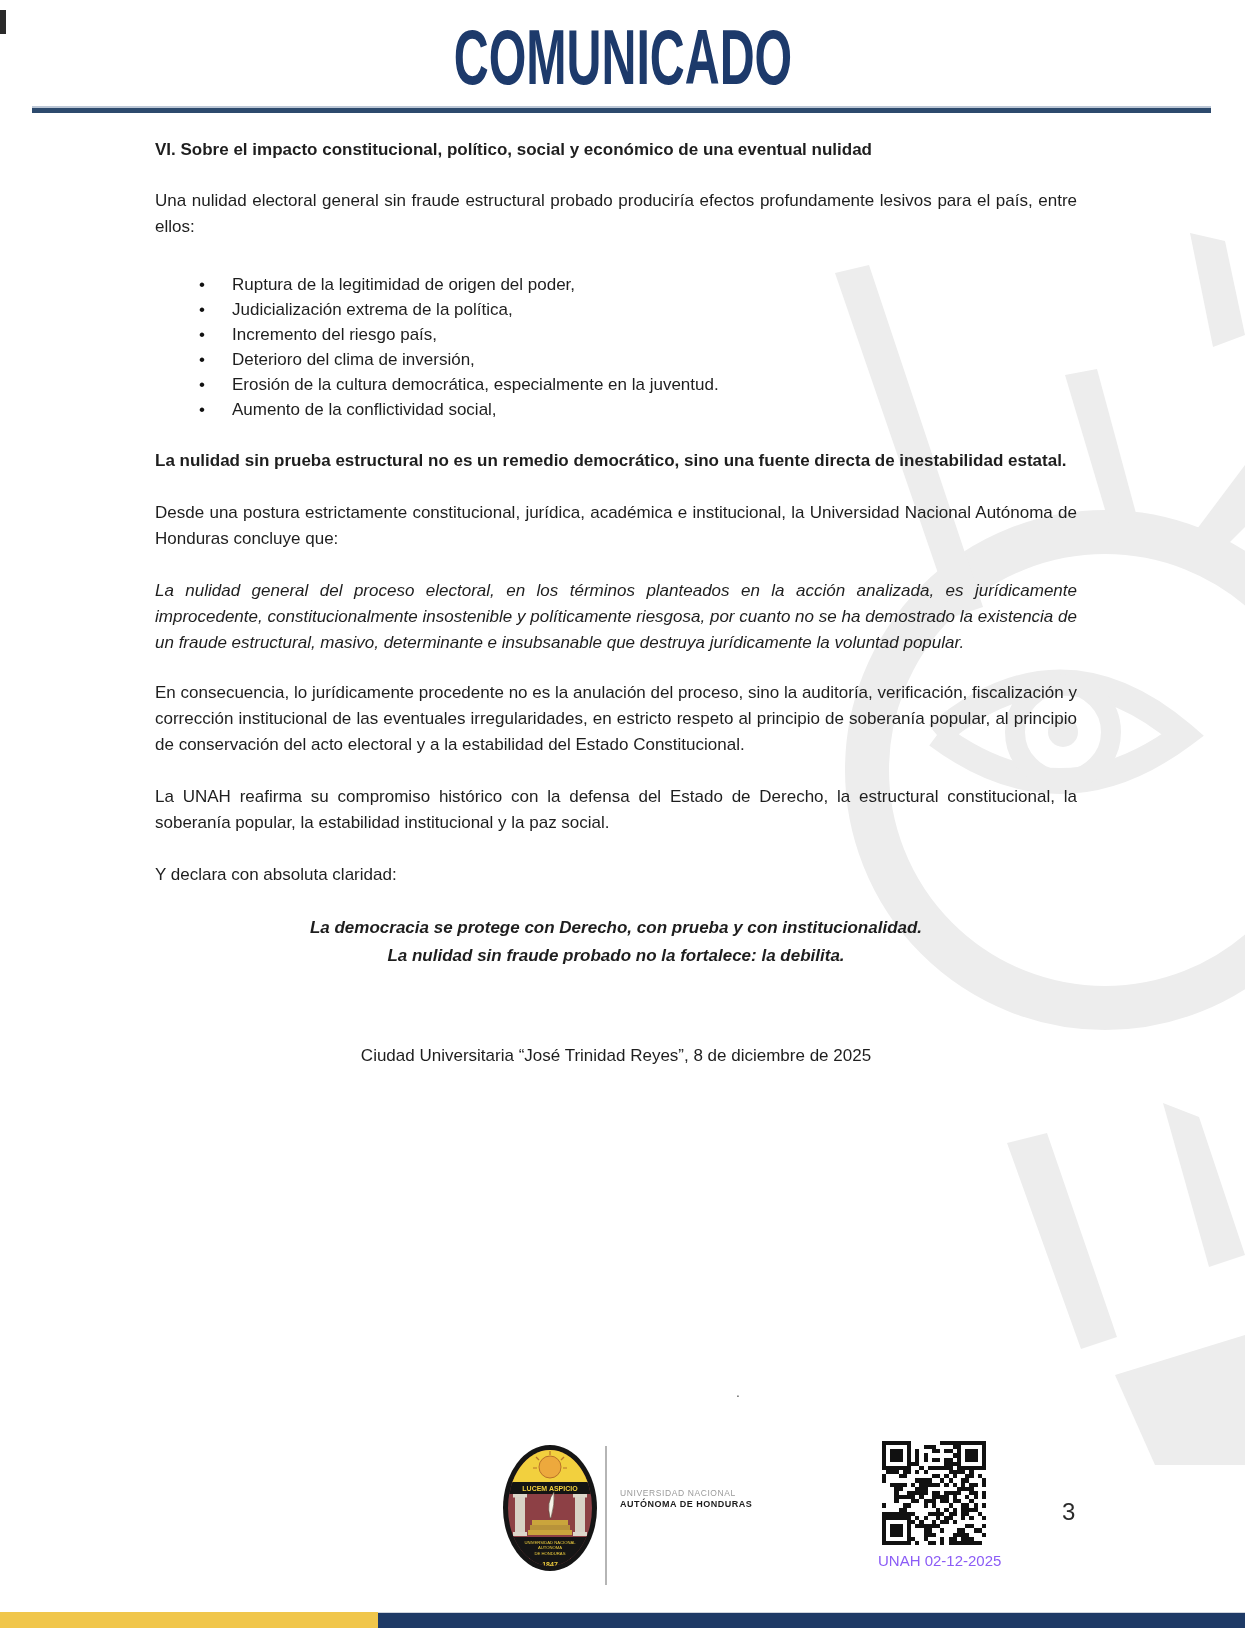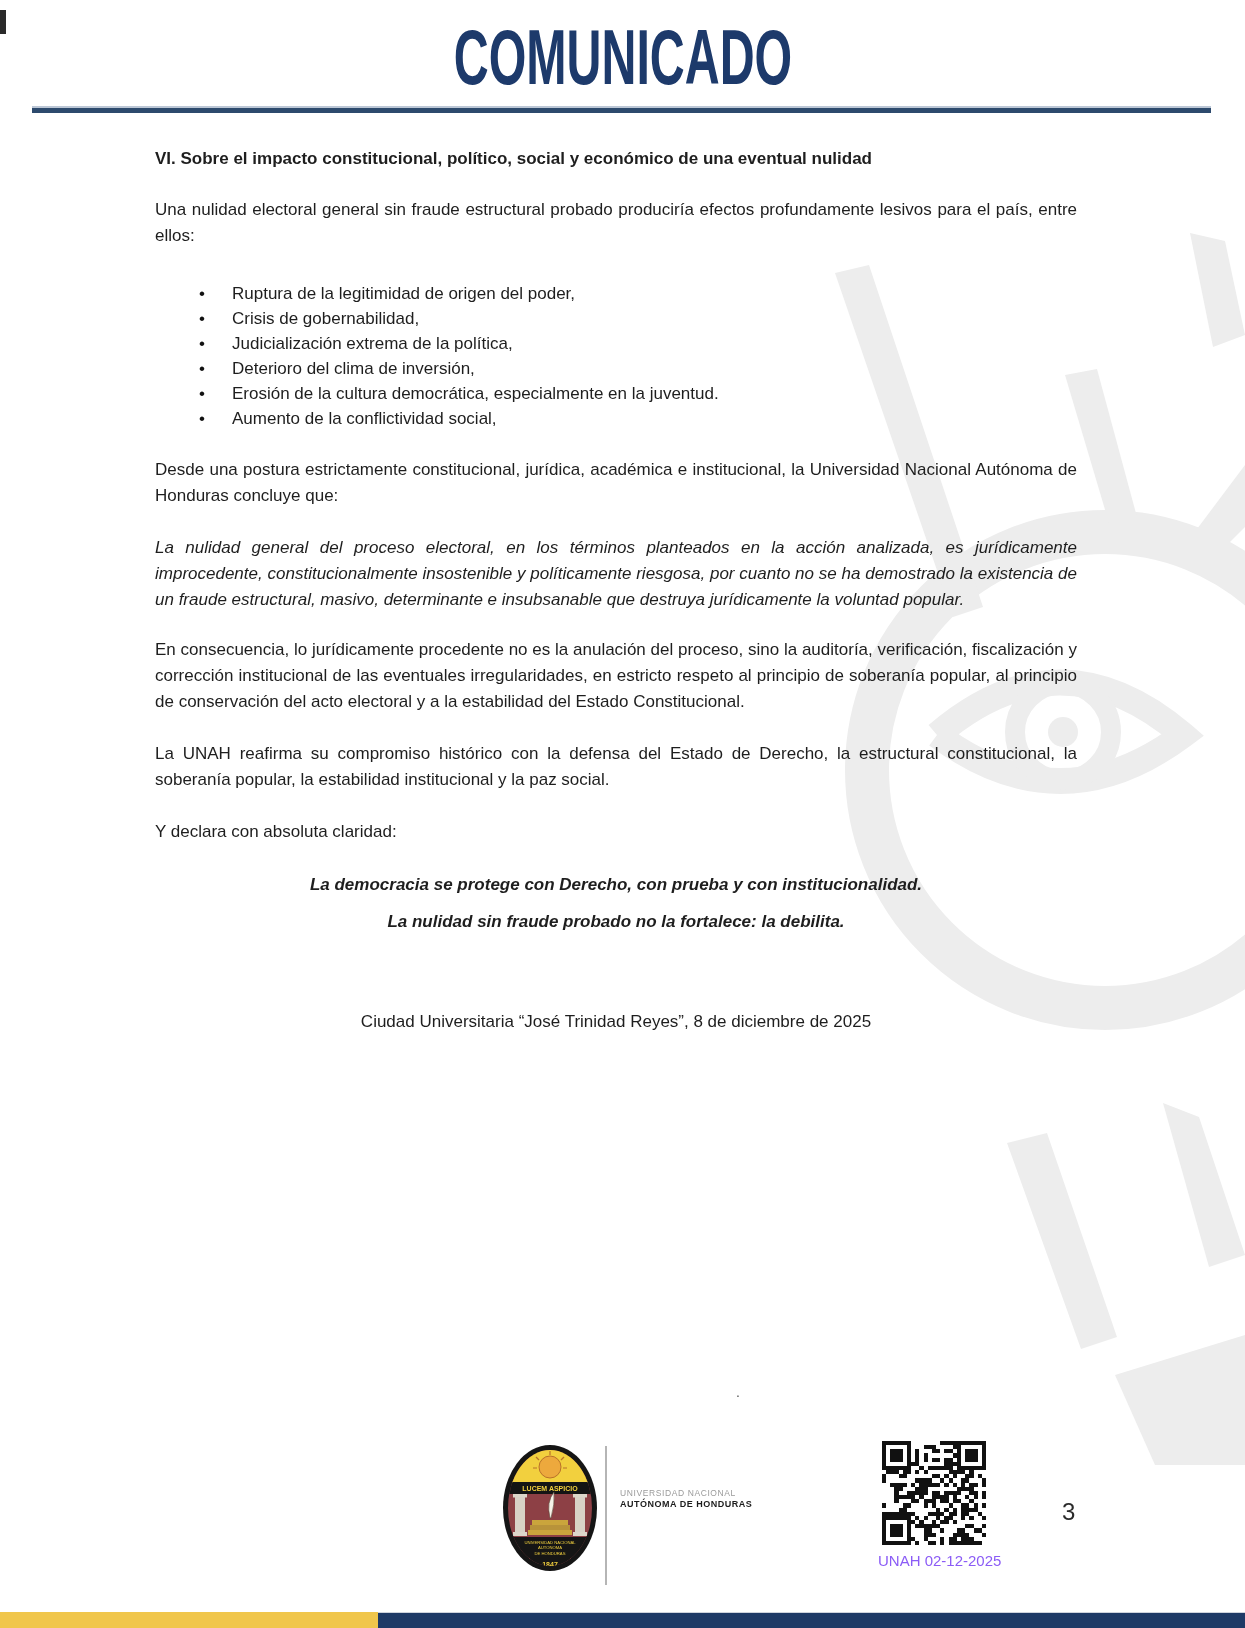--- a/index.html
+++ b/index.html
@@ -22,21 +22,21 @@
   }
   .header-rule{
     margin:14px 34px 0 32px;height:5px;background:#2d4a6d;border-top:2px solid #bcc7d6;
   }
   
   .content{
     position:relative;z-index:2;
     padding:24px 168px 0 155px;
     font-size:17px;line-height:26px;text-align:justify;
   }
-  .content p{margin:10px 0 26px 0;}
+  .content p{margin:1px 0 26px 0;}
   .section-heading{font-weight:700;margin:0 0 24px 0;line-height:24px;text-align:left;}
   .p-intro{margin-bottom:28px !important;}
   ul.impact-list{margin:0 0 26px 0;padding:4px 0 0 0;list-style:none;}
   ul.impact-list li{
     line-height:25px;padding-left:77px;position:relative;text-align:left;
   }
   ul.impact-list li::before{
     content:"•";position:absolute;left:44px;top:0;font-size:17px;color:#111;
   }
   .bold-par{font-weight:700;}
@@ -95,26 +95,27 @@
 <div class="doc-header">
   <span class="doc-title">COMUNICADO</span>
   <div class="header-rule"></div>
 </div>
 
 <div class="content">
   <p class="section-heading">VI. Sobre el impacto constitucional, político, social y económico de una eventual nulidad</p>
   <p class="p-intro">Una nulidad electoral general sin fraude estructural probado produciría efectos profundamente lesivos para el país, entre ellos:</p>
   <ul class="impact-list">
     <li>Ruptura de la legitimidad de origen del poder,</li>
-    <li>Crisis de gobernabilidad,</li>
     <li>Judicialización extrema de la política,</li>
+    <li>Incremento del riesgo país,</li>
     <li>Deterioro del clima de inversión,</li>
     <li>Erosión de la cultura democrática, especialmente en la juventud.</li>
     <li>Aumento de la conflictividad social,</li>
   </ul>
+  <p class="bold-par">La nulidad sin prueba estructural no es un remedio democrático, sino una fuente directa de inestabilidad estatal.</p>
   <p>Desde una postura estrictamente constitucional, jurídica, académica e institucional, la Universidad Nacional Autónoma de Honduras concluye que:</p>
   <p class="italic-par">La nulidad general del proceso electoral, en los términos planteados en la acción analizada, es jurídicamente improcedente, constitucionalmente insostenible y políticamente riesgosa, por cuanto no se ha demostrado la existencia de un fraude estructural, masivo, determinante e insubsanable que destruya jurídicamente la voluntad popular.</p>
   <p>En consecuencia, lo jurídicamente procedente no es la anulación del proceso, sino la auditoría, verificación, fiscalización y corrección institucional de las eventuales irregularidades, en estricto respeto al principio de soberanía popular, al principio de conservación del acto electoral y a la estabilidad del Estado Constitucional.</p>
   <p>La UNAH reafirma su compromiso histórico con la defensa del Estado de Derecho, la estructural constitucional, la soberanía popular, la estabilidad institucional y la paz social.</p>
   <p>Y declara con absoluta claridad:</p>
   <p class="closing">La democracia se protege con Derecho, con prueba y con institucionalidad.</p>
   <p class="closing">La nulidad sin fraude probado no la fortalece: la debilita.</p>
   <p class="dateline">Ciudad Universitaria “José Trinidad Reyes”, 8 de diciembre de 2025</p>
 </div>
 

